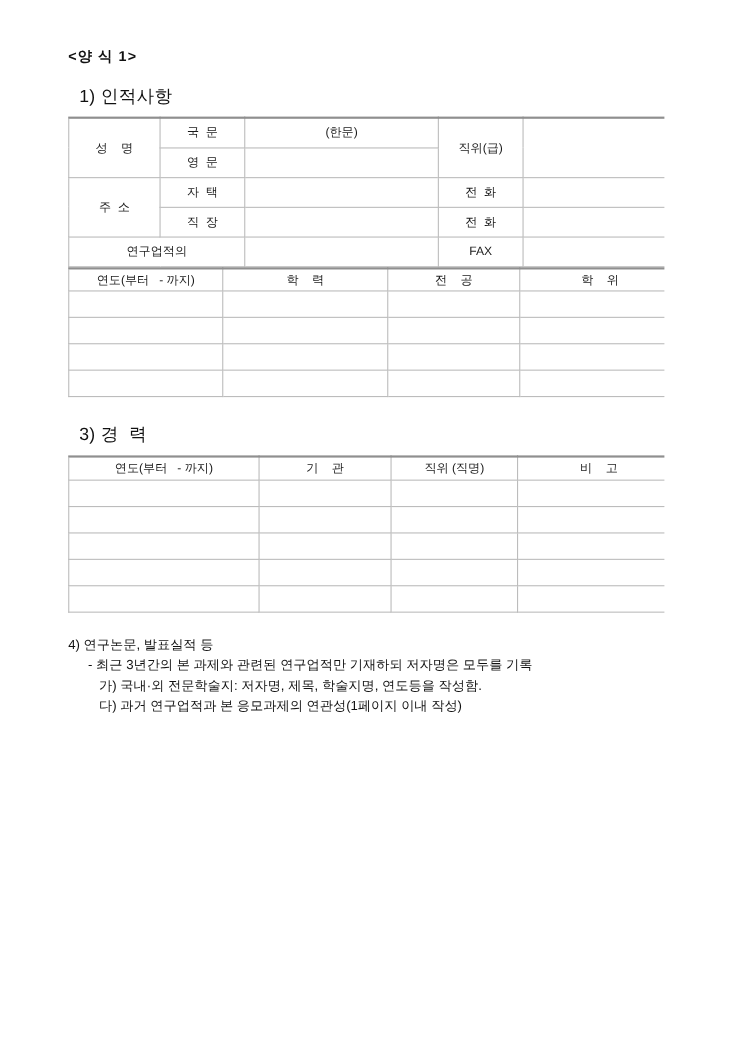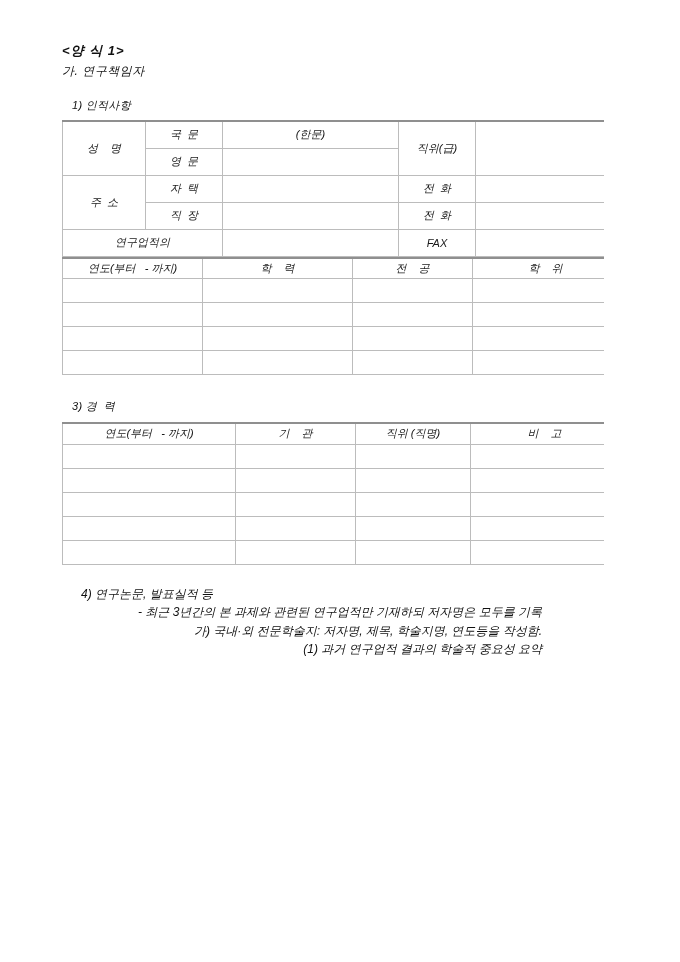--- a/index.html
+++ b/index.html
@@ -3,28 +3,28 @@
 <meta charset="utf-8">
 <style>
   * { box-sizing: border-box; }
   html, body { margin: 0; padding: 0; }
   body {
     width: 680px; height: 962px;
     background: #ffffff;
     font-family: "Liberation Sans", "DejaVu Sans", sans-serif;
     color: #111111;
   }
-  .page { width: 604px; height: 962px; overflow: hidden; background: #ffffff; font-style: italic; }
+  .page { width: 604px; height: 962px; overflow: hidden; background: #ffffff; }
   .content { padding: 42px 62px 0 62px; }
 
   .form-tag { font-size: 13px; font-weight: 700; letter-spacing: 1px; white-space: pre; }
   .section-a { font-size: 12px; margin-top: 3px; letter-spacing: 0.5px; white-space: pre; }
 
   .sub-heading {
-    font-size: 11px; margin: 16px 0 8px 10px;
+    font-size: 16px; margin: 16px 0 8px 10px;
     white-space: pre; letter-spacing: 0.3px;
   }
   .sub-heading.first { margin-top: 18px; margin-bottom: 7px; }
   .sub-heading.career-gap { margin-top: 24px; }
 
   table {
     width: 556px; border-collapse: collapse; table-layout: fixed;
     border-top: 2px solid #8f8f8f;
   }
   td, th {
@@ -32,34 +32,33 @@
     font-size: 11px; font-weight: 400;
     text-align: center; vertical-align: middle;
     white-space: pre; padding: 0; overflow: hidden;
     color: #1a1a1a;
   }
   .t1 td { height: 27px; }
   .t2 th, .t3 th { height: 21px; }
   .t2 td, .t3 td { height: 24px; }
 
   .notes { margin-top: 20px; font-size: 12px; }
-  .note-heading { margin-left: 19px; line-height: 18.5px; white-space: pre; }
-  .nl { margin: 0; line-height: 18.5px; white-space: pre; text-align: right; }
+  .note-heading { margin-left: 0; line-height: 18.5px; white-space: pre; }
+  .nl { margin: 0; line-height: 18.5px; white-space: pre; }
   .indent1 { margin-left: 18px; }
-  .indent2 { margin-left: 16px; }
+  .indent2 { margin-left: 28px; }
   .indent3 { margin-left: 26px; }
 </style>
 </head>
 <body>
 
 <div class="page">
   <div class="content">
 
     <div class="form-tag">&lt;양 식 1&gt;</div>
-    <div class="section-a">가. 연구책임자</div>
 
     <div class="sub-heading first">1) 인적사항</div>
     <table class="t1">
       <colgroup>
         <col style="width:83px">
           <col style="width:77px">
           <col style="width:176px">
           <col style="width:77px">
           <col style="width:143px">
       </colgroup>
@@ -187,17 +186,17 @@
             <td></td>
             <td></td>
           </tr>
         </tbody>
     </table>
 
     <div class="notes">
       <div class="note-heading">4) 연구논문, 발표실적 등</div>
       <p class="nl indent1">- 최근 3년간의 본 과제와 관련된 연구업적만 기재하되 저자명은 모두를 기록</p>
       <p class="nl indent2">가) 국내·외 전문학술지: 저자명, 제목, 학술지명, 연도등을 작성함.</p>
-      <p class="nl indent3">(1) 과거 연구업적 결과의 학술적 중요성 요약</p>
+      <p class="nl indent2">다) 과거 연구업적과 본 응모과제의 연관성(1페이지 이내 작성)</p>
     </div>
 
   </div>
 </div>
 
 </body></html>

